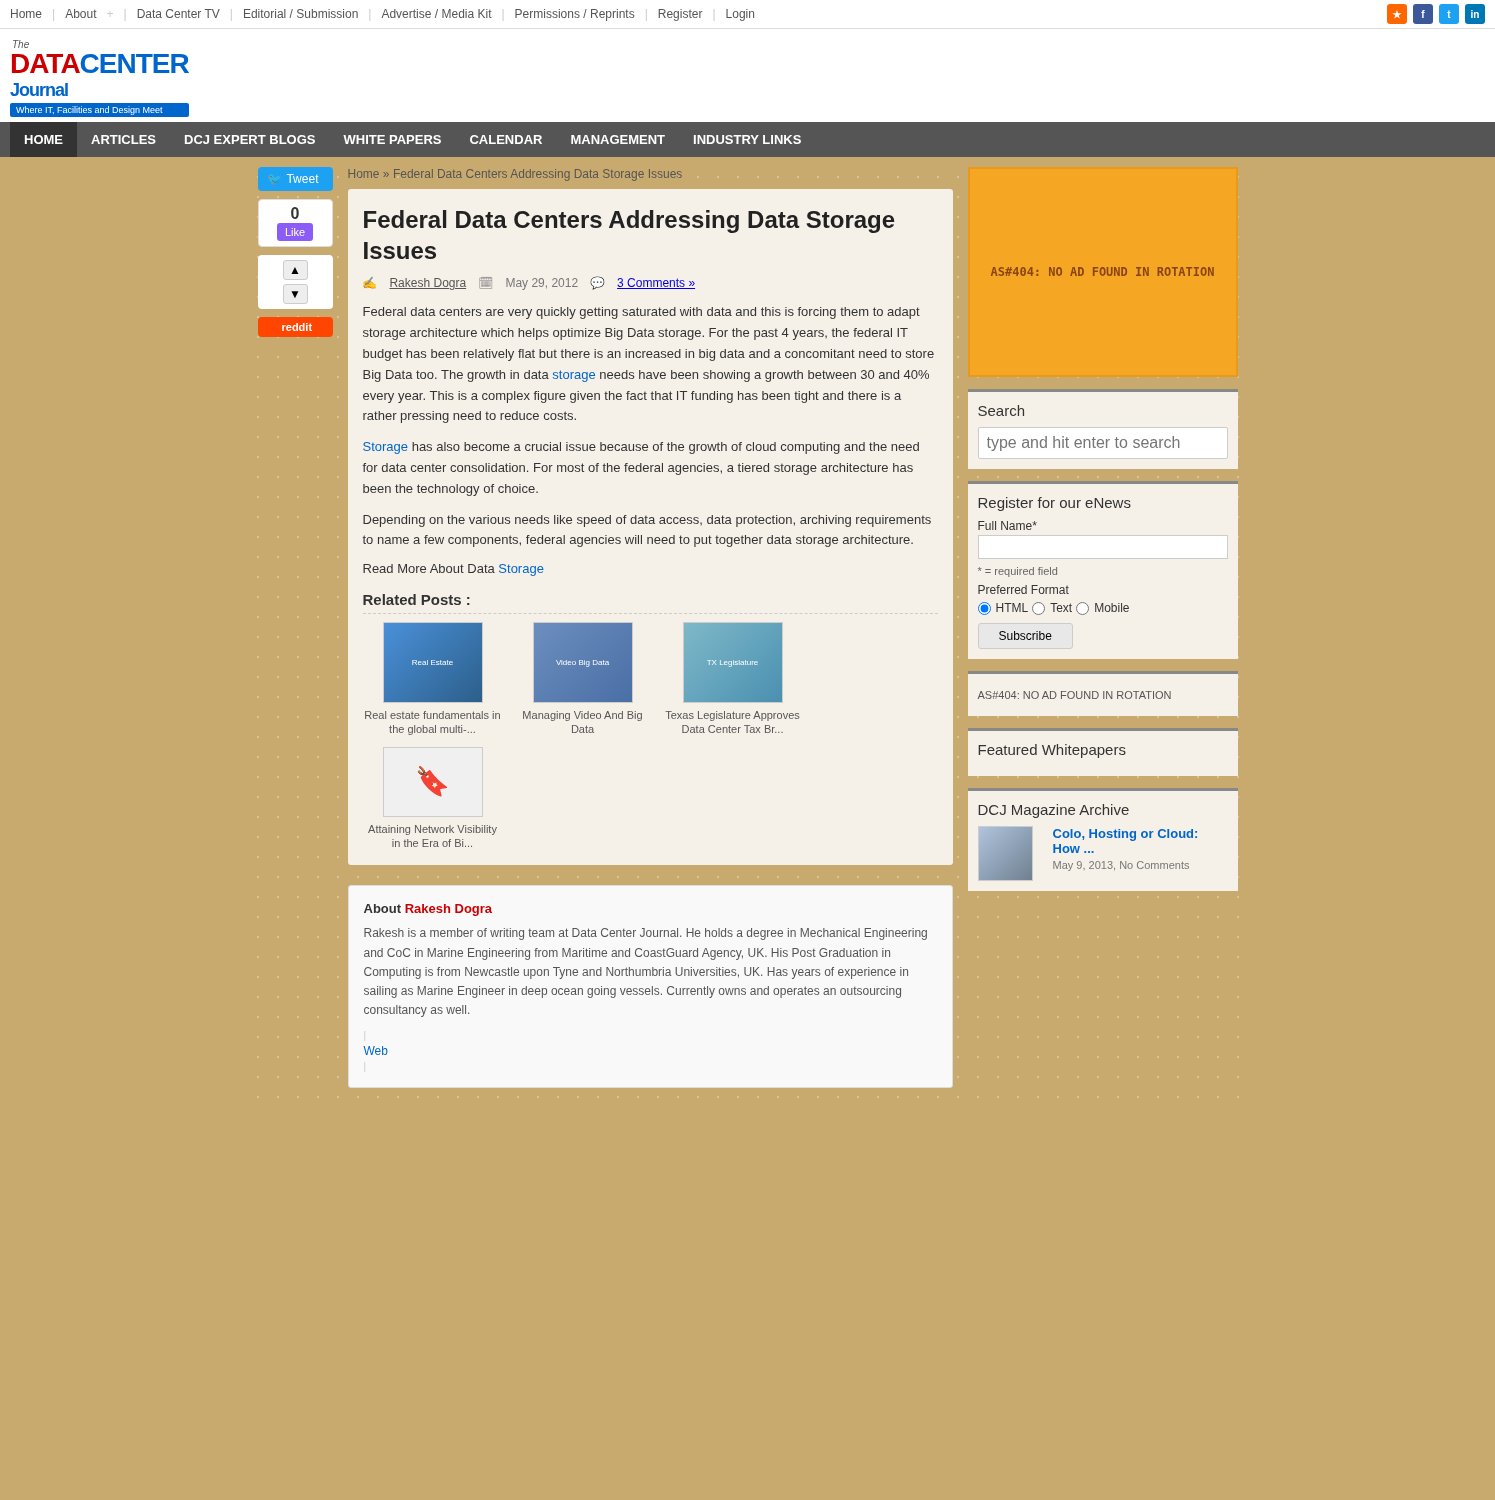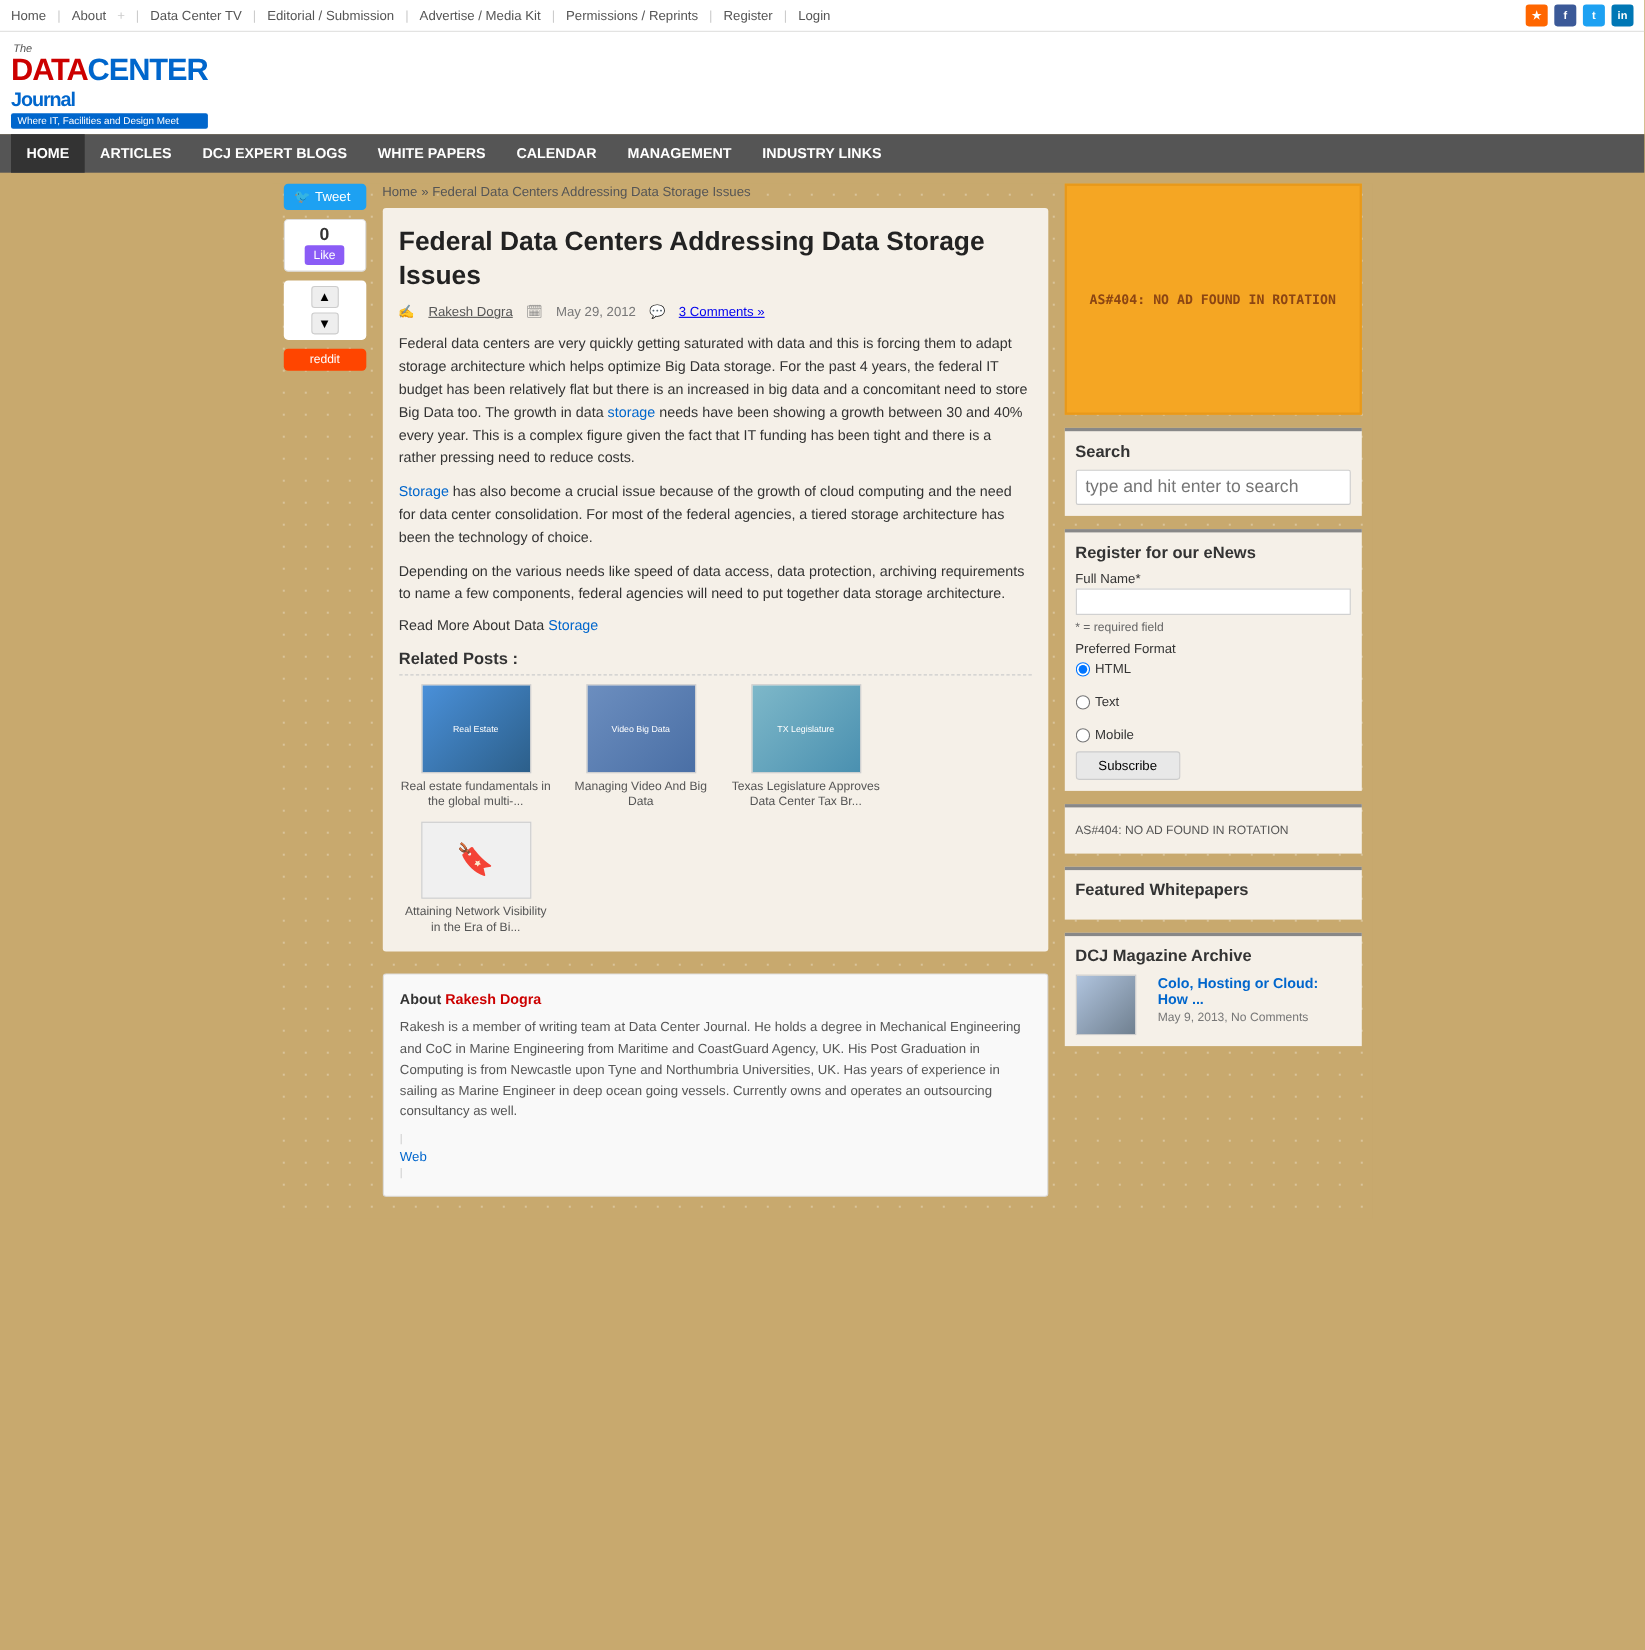--- a/index.html
+++ b/index.html
@@ -39,21 +39,21 @@
     .left-sidebar { width: 75px; flex-shrink: 0; display: flex; flex-direction: column; gap: 8px; }
 
     
     .tweet-btn { background: #1da1f2; color: white; border: none; border-radius: 4px; padding: 5px 10px; font-size: 12px; cursor: pointer; display: flex; align-items: center; gap: 4px; }
     .tweet-btn-icon { color: white; font-size: 12px; }
     .like-box { border: 1px solid #ddd; background: white; padding: 5px; text-align: center; border-radius: 4px; font-size: 11px; }
     .like-count { font-size: 16px; font-weight: bold; color: #333; }
     .like-btn { background: #8b5cf6; color: white; border: none; padding: 3px 8px; font-size: 11px; border-radius: 3px; cursor: pointer; }
     .share-arrows { display: flex; flex-direction: column; align-items: center; gap: 4px; padding: 5px; background: white; border-radius: 4px; }
     .arrow-btn { background: #eee; border: 1px solid #ccc; width: 25px; height: 20px; cursor: pointer; display: flex; align-items: center; justify-content: center; font-size: 12px; border-radius: 3px; }
-    .reddit-btn { background: #ff4500; color: white; border: none; padding: 4px 24px; font-size: 11px; border-radius: 4px; cursor: pointer; font-weight: normal; }
+    .reddit-btn { background: #ff4500; color: white; border: none; padding: 4px 24px; font-size: 11px; border-radius: 4px; cursor: pointer; font-weight: bold; }
 
     
     .main-content { flex: 1; min-width: 0; }
     .breadcrumb { font-size: 12px; color: #555; margin-bottom: 8px; }
     .breadcrumb a { color: #555; text-decoration: none; }
 
     .article-box { background: #f5f0e8; padding: 15px; border-radius: 3px; }
     .article-title { font-size: 24px; font-weight: bold; color: #222; margin-bottom: 10px; line-height: 1.3; }
     .article-meta { font-size: 12px; color: #777; margin-bottom: 12px; display: flex; align-items: center; gap: 12px; }
     .article-meta .author { color: #555; }
@@ -81,30 +81,30 @@
     .author-links { display: flex; flex-direction: column; gap: 3px; font-size: 12px; }
     .author-links a { color: #0066cc; text-decoration: none; }
     .author-sep { color: #ccc; font-size: 10px; }
 
     
     .right-sidebar { width: 270px; flex-shrink: 0; display: flex; flex-direction: column; gap: 12px; }
     .ad-box { background: #f5a623; border: 2px solid #e8991a; padding: 20px; text-align: center; min-height: 210px; display: flex; align-items: center; justify-content: center; }
     .ad-text { font-family: monospace; font-size: 12px; color: #8b4513; font-weight: bold; }
 
     .sidebar-section { background: #f5f0e8; border-top: 3px solid #888; padding: 10px; }
-    .sidebar-section-title { font-size: 15px; font-weight: bold; color: #333; margin-bottom: 8px; }
+    .sidebar-section-title { font-size: 15px; font-weight: normal; color: #333; margin-bottom: 8px; }
 
     .search-input { width: 100%; border: 1px solid #ccc; padding: 6px 8px; font-size: 16px; color: #a21caf; border-radius: 2px; }
 
     .form-field { margin-bottom: 6px; }
     .form-label { font-size: 12px; color: #333; display: block; margin-bottom: 2px; }
     .form-input { width: 100%; border: 1px solid #ccc; padding: 4px 6px; font-size: 12px; }
     .required-note { font-size: 11px; color: #666; margin-bottom: 6px; }
     .format-label { font-size: 12px; color: #333; margin-bottom: 4px; }
-    .radio-group { display: flex; flex-direction: column; gap: 16px; margin-bottom: 8px; }
+    .radio-group { display: flex; gap: 4px; margin-bottom: 8px; }
     .radio-item { display: flex; align-items: center; gap: 5px; font-size: 12px; }
     .subscribe-btn { background: #e8e8e8; border: 1px solid #ccc; padding: 5px 20px; font-size: 12px; cursor: pointer; border-radius: 3px; }
 
     .ad-text-small { font-size: 11px; color: #555; padding: 5px 0; }
 
     .archive-item { display: flex; gap: 20px; margin-top: 8px; }
     .archive-thumb { width: 55px; height: 55px; background: #ddd; flex-shrink: 0; border: 1px solid #ccc; display: flex; align-items: center; justify-content: center; overflow: hidden; }
     .archive-info { flex: 1; }
     .archive-title { font-size: 13px; font-weight: bold; color: #333; margin-bottom: 3px; }
     .archive-title a { color: #0066cc; text-decoration: none; }

